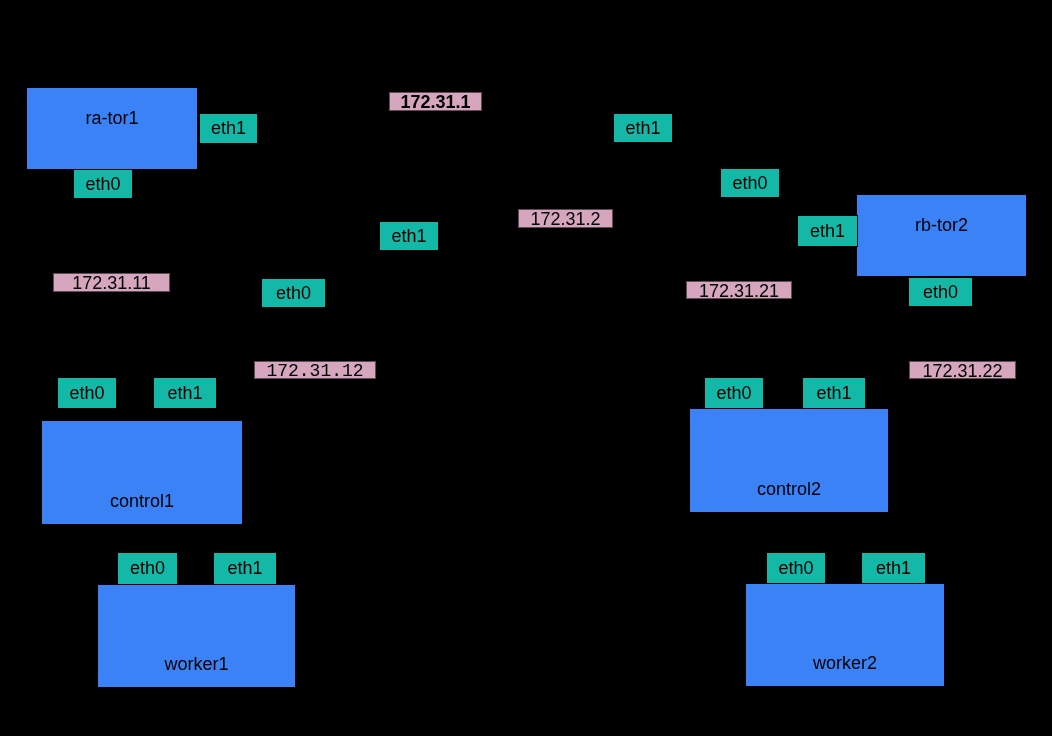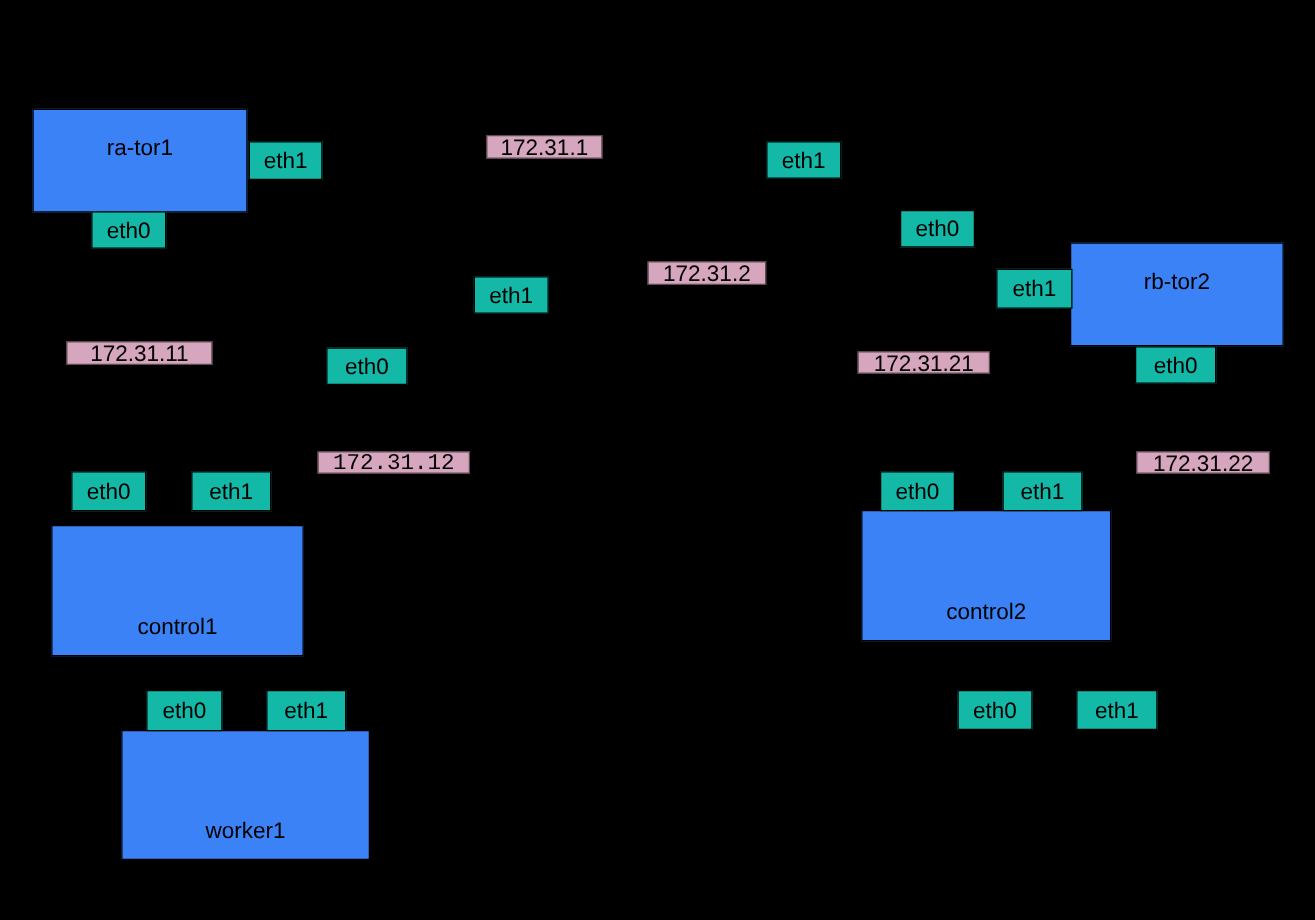--- a/index.html
+++ b/index.html
@@ -68,21 +68,21 @@
   #rb-tor2       { left:856px; top:194px; width:171px; height:83px; }
   #rb-tor2-eth1  { left:797px; top:215px; width:61px;  height:32px; }
   #rb-tor2-eth0  { left:908px; top:277px; width:65px;  height:30px; }
   #control2      { left:689px; top:408px; width:200px; height:105px; }
   #control2-eth0 { left:704px; top:377px; width:60px;  height:32px; }
   #control2-eth1 { left:802px; top:377px; width:64px;  height:32px; }
   #worker2       { left:745px; top:583px; width:200px; height:104px; }
   #worker2-eth0  { left:766px; top:552px; width:60px;  height:32px; }
   #worker2-eth1  { left:861px; top:552px; width:65px;  height:32px; }
 
-  #ip-1  { left:389px; top:108px; width:93px;  height:19px; }
+  #ip-1  { left:389px; top:92px; width:93px;  height:19px;font-weight:bold; }
   #ip-2  { left:518px; top:209px; width:95px;  height:19px; }
   #ip-11 { left:53px;  top:273px; width:117px; height:19px; }
   #ip-12 { left:254px; top:361px; width:122px; height:18px;font-family:Liberation Mono, monospace; }
   #ip-21 { left:686px; top:281px; width:106px; height:18px; }
   #ip-22 { left:909px; top:361px; width:107px; height:18px; }
 </style>
 </head>
 <body>
 
 <div class="canvas">
@@ -116,20 +116,23 @@
   </div>
   <div class="port" id="rb-tor2-eth1">eth1</div>
   <div class="port" id="rb-tor2-eth0">eth0</div>
 
   <div class="node host" id="control2">
     <span>control2</span>
   </div>
   <div class="port" id="control2-eth0">eth0</div>
   <div class="port" id="control2-eth1">eth1</div>
 
+  <div class="node host" id="worker2">
+    <span>worker2</span>
+  </div>
   <div class="port" id="worker2-eth0">eth0</div>
   <div class="port" id="worker2-eth1">eth1</div>
 
   <div class="ip" id="ip-1">172.31.1</div>
   <div class="ip" id="ip-2">172.31.2</div>
   <div class="ip" id="ip-11">172.31.11</div>
   <div class="ip" id="ip-12">172.31.12</div>
   <div class="ip" id="ip-21">172.31.21</div>
   <div class="ip" id="ip-22">172.31.22</div>
 

